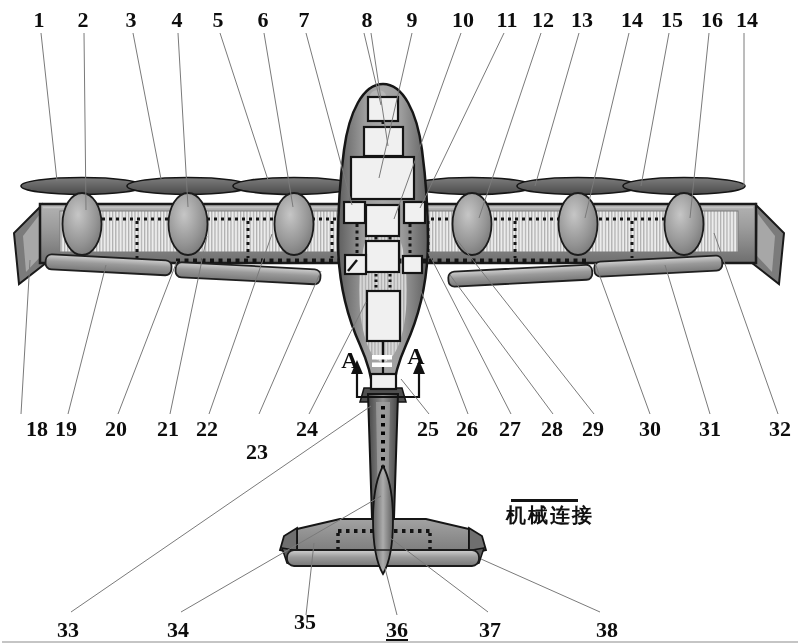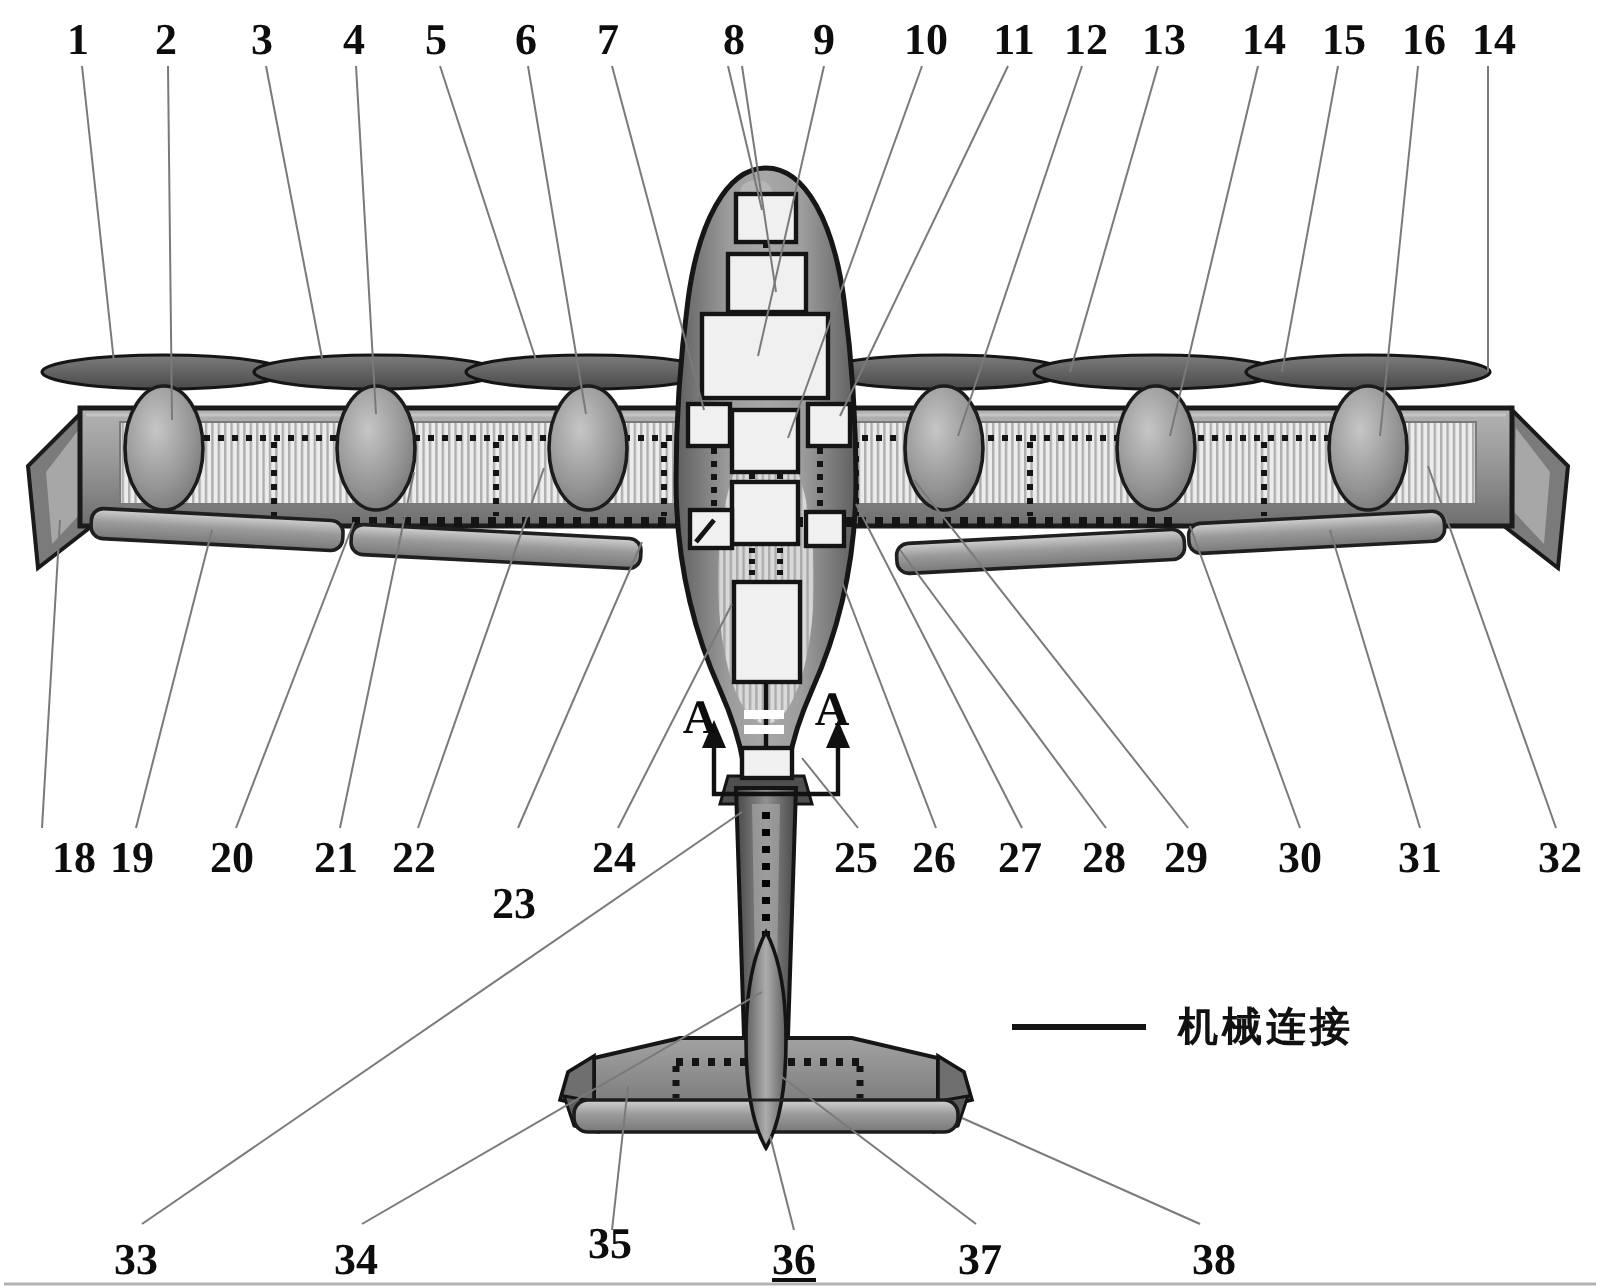--- a/index.html
+++ b/index.html
@@ -4,21 +4,21 @@
 <style>
   html,body{margin:0;padding:0;background:#fff;}
   .stage{position:relative;width:800px;height:644px;background:#ffffff;overflow:hidden;
          font-family:"Liberation Serif","DejaVu Serif",serif;}
   .stage svg{position:absolute;left:0;top:0;}
   .num{position:absolute;transform:translate(-50%,-50%);
        font:600 22px "Liberation Serif","DejaVu Serif",serif;color:#0d0d0d;white-space:nowrap;}
   .sec-a{position:absolute;transform:translate(-50%,-50%);
        font:700 24px "Liberation Serif","DejaVu Serif",serif;color:#0d0d0d;}
   .legend{position:absolute;left:506px;top:499px;}
-  .legend-row{display:flex;align-items:center;height:28px;margin-bottom:9px;}
+  .legend-row{display:flex;align-items:flex-end;height:28px;margin-bottom:9px;flex-direction:column;}
   .swatch{display:inline-block;width:67px;margin-right:16px;}
   .swatch.solid{height:0;border-top:3px solid #141414;}
   .swatch.dashed{height:4px;border:none;
        background:repeating-linear-gradient(90deg,#141414 0 7.5px,transparent 7.5px 12.5px);}
   .legend-label{font:600 20px "Liberation Serif","DejaVu Serif",serif;color:#111;letter-spacing:2px;white-space:nowrap;}
 </style>
 </head>
 <body>
 
 <div class="stage">

